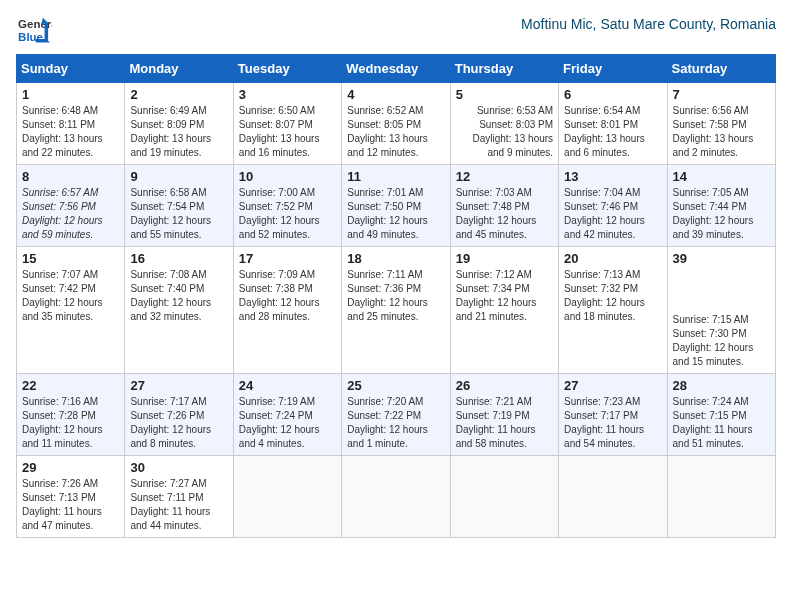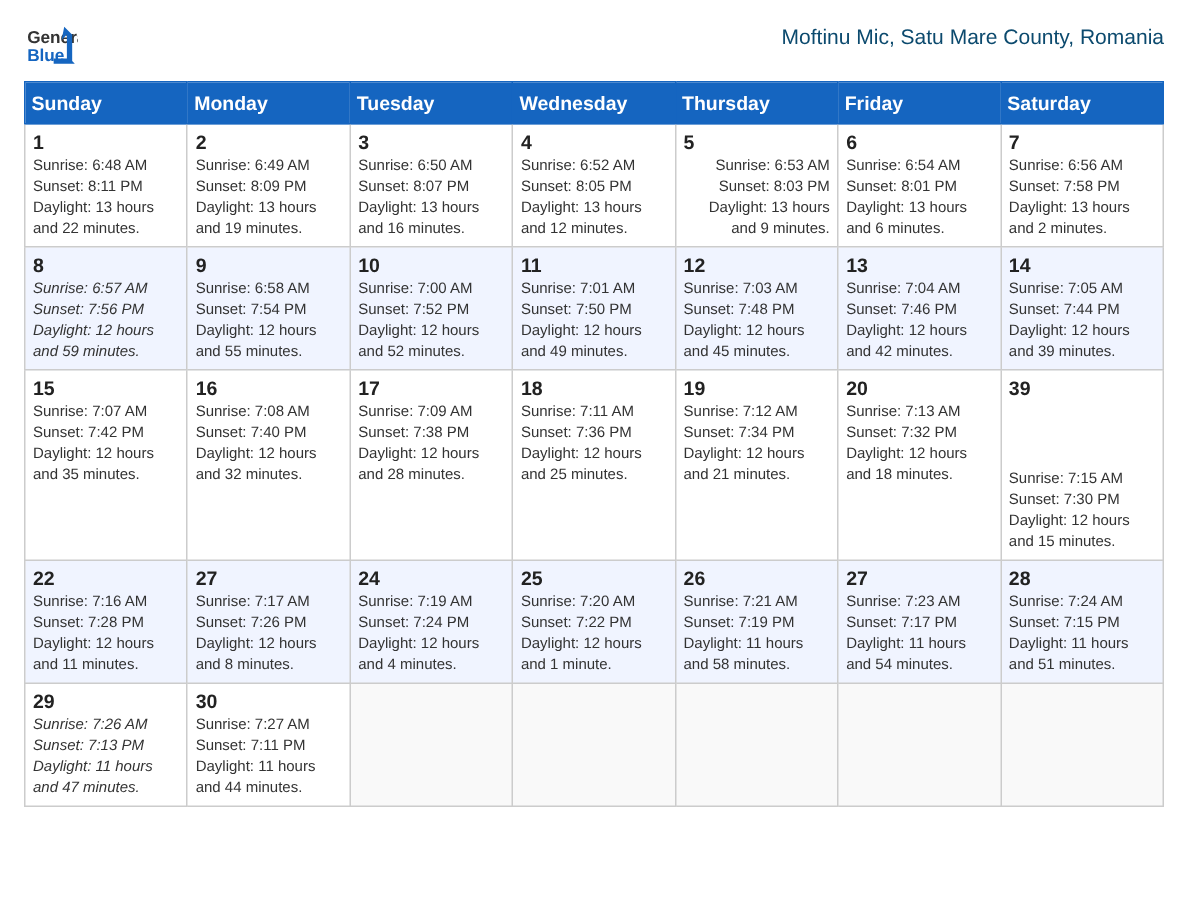--- a/index.html
+++ b/index.html
@@ -309,21 +309,21 @@
           <span class="day-num">28</span>
           <div class="day-info" style="white-space: pre-line;">Sunrise: 7:24 AM
 Sunset: 7:15 PM
 Daylight: 11 hours
 and 51 minutes.</div>
         </td>
       </tr>
       <tr>
         <td>
           <span class="day-num">29</span>
-          <div class="day-info" style="white-space: pre-line; font-style: italic;">Sunrise: 7:26 AM
+          <div class="day-info" style="white-space: pre-line;">Sunrise: 7:26 AM
 Sunset: 7:13 PM
 Daylight: 11 hours
 and 47 minutes.</div>
         </td>
         <td>
           <span class="day-num">30</span>
           <div class="day-info" style="white-space: pre-line;">Sunrise: 7:27 AM
 Sunset: 7:11 PM
 Daylight: 11 hours
 and 44 minutes.</div>

